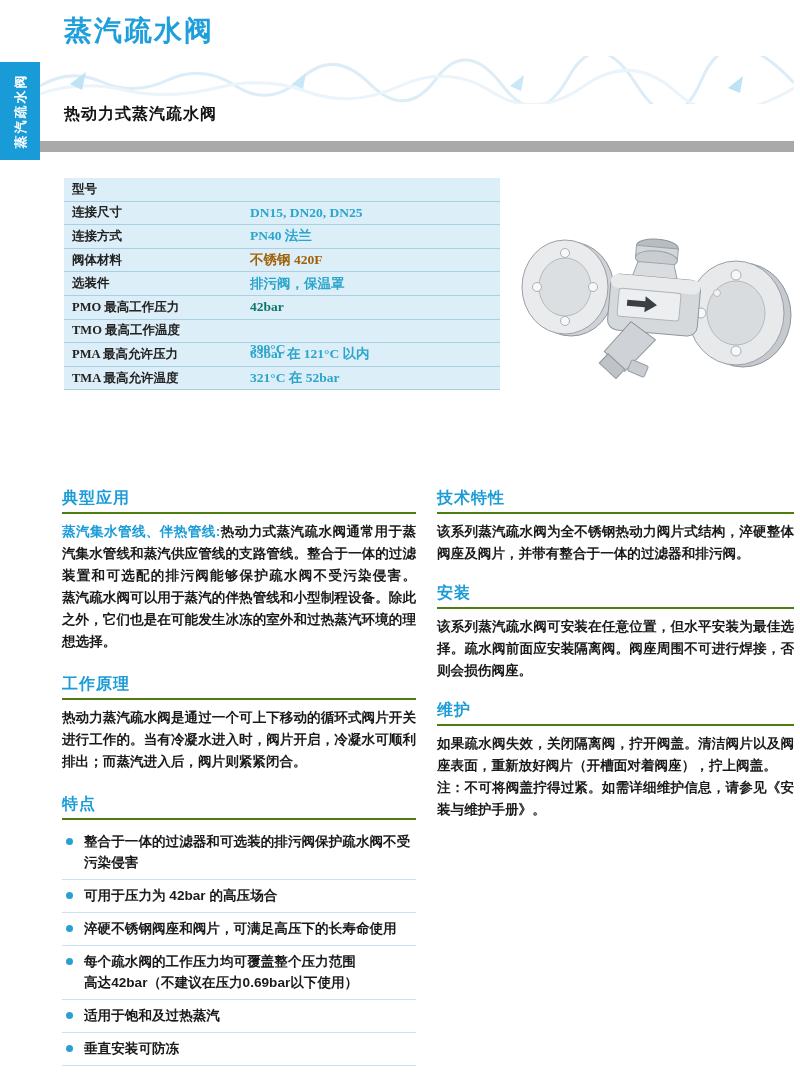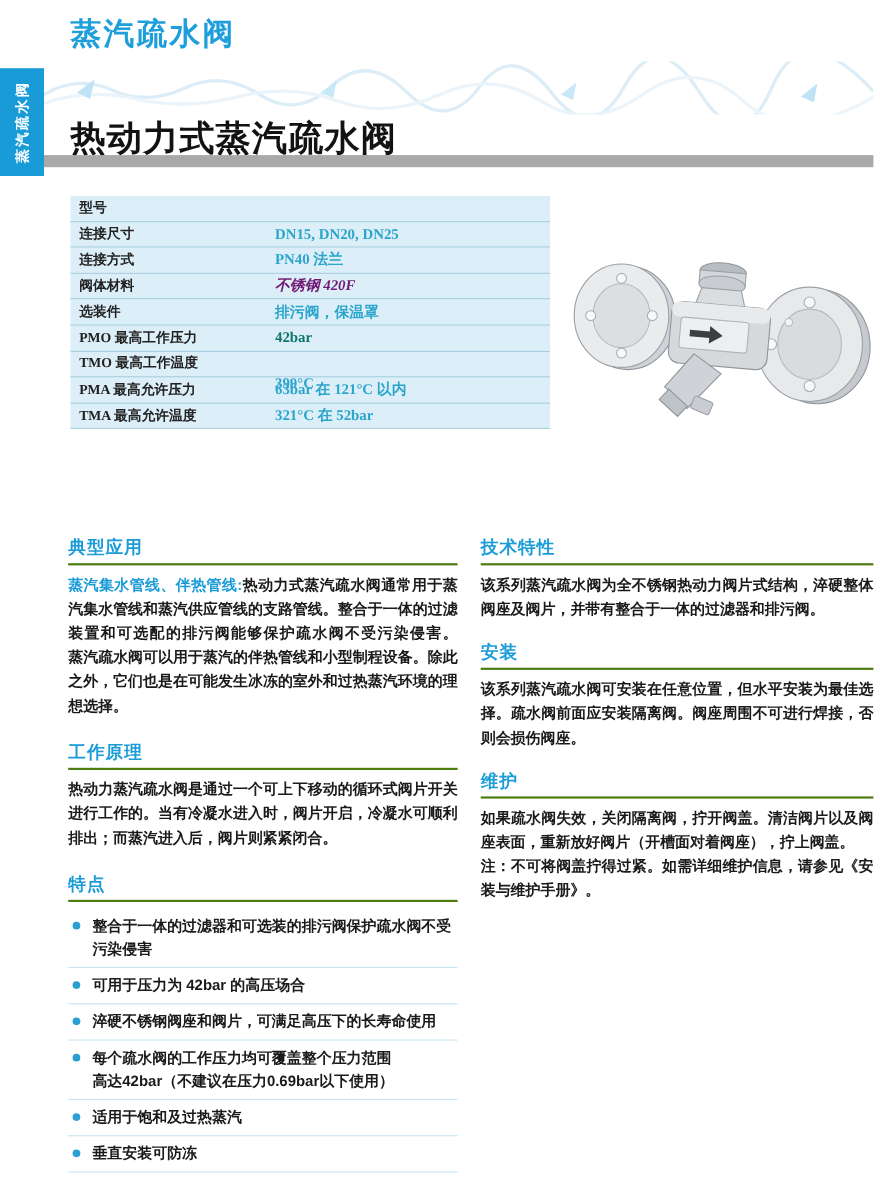--- a/index.html
+++ b/index.html
@@ -6,21 +6,21 @@
   body{width:800px;height:1074px;background:#ffffff;position:relative;overflow:hidden;
        font-family:"Liberation Sans","DejaVu Sans",sans-serif;color:#1a1a1a;}
   .page{position:absolute;inset:0;width:800px;height:1074px;}
 
   
   .page-title{position:absolute;left:64px;top:12px;font-size:28px;font-weight:bold;color:#1e9fdc;letter-spacing:2px;}
   .side-tab{position:absolute;left:0;top:62px;width:40px;height:98px;background:#189bd7;
             display:flex;align-items:center;justify-content:center;}
   .side-tab span{transform:rotate(-90deg);white-space:nowrap;color:#ffffff;font-size:13px;font-weight:bold;letter-spacing:2px;}
   .waves{position:absolute;left:40px;top:56px;width:754px;height:48px;}
-  .section-title{position:absolute;left:64px;top:104px;font-size:32px;font-weight:bold;color:#121212;letter-spacing:1px;}
+  .section-title{position:absolute;left:64px;top:104px;font-size:16px;font-weight:bold;color:#121212;letter-spacing:1px;}
   .gray-bar{position:absolute;left:40px;top:141px;width:754px;height:11px;background:#a9a9a9;}
 
   
   .spec-table{position:absolute;left:64px;top:178px;width:436px;background:#dceef8;}
   .spec-row{display:flex;align-items:center;height:22.6px;border-bottom:1px solid #a9cfe0;}
   .spec-label{width:178px;padding-left:8px;font-size:12.5px;font-weight:bold;color:#222;
               font-family:"Liberation Serif","DejaVu Serif",serif;}
   .spec-value{flex:1;font-size:13.5px;font-weight:bold;color:#2ba5cc;
               font-family:"Liberation Serif","DejaVu Serif",serif;}
 
@@ -78,21 +78,21 @@
     <div class="spec-row">
       <div class="spec-label">连接尺寸</div>
       <div class="spec-value" style="color: rgb(43, 165, 204);">DN15, DN20, DN25</div>
     </div>
     <div class="spec-row">
       <div class="spec-label">连接方式</div>
       <div class="spec-value" style="color: rgb(43, 165, 204);">PN40 法兰</div>
     </div>
     <div class="spec-row">
       <div class="spec-label">阀体材料</div>
-      <div class="spec-value" style="color: #701a75; font-style: italic;">不锈钢 420F</div>
+      <div class="spec-value" style="color: #a16207;">不锈钢 420F</div>
     </div>
     <div class="spec-row">
       <div class="spec-label">选装件</div>
       <div class="spec-value" style="color: rgb(43, 165, 204);">排污阀，保温罩</div>
     </div>
     <div class="spec-row">
       <div class="spec-label">PMO 最高工作压力</div>
       <div class="spec-value" style="color: #0f766e;">42bar</div>
     </div>
     <div class="spec-row">

